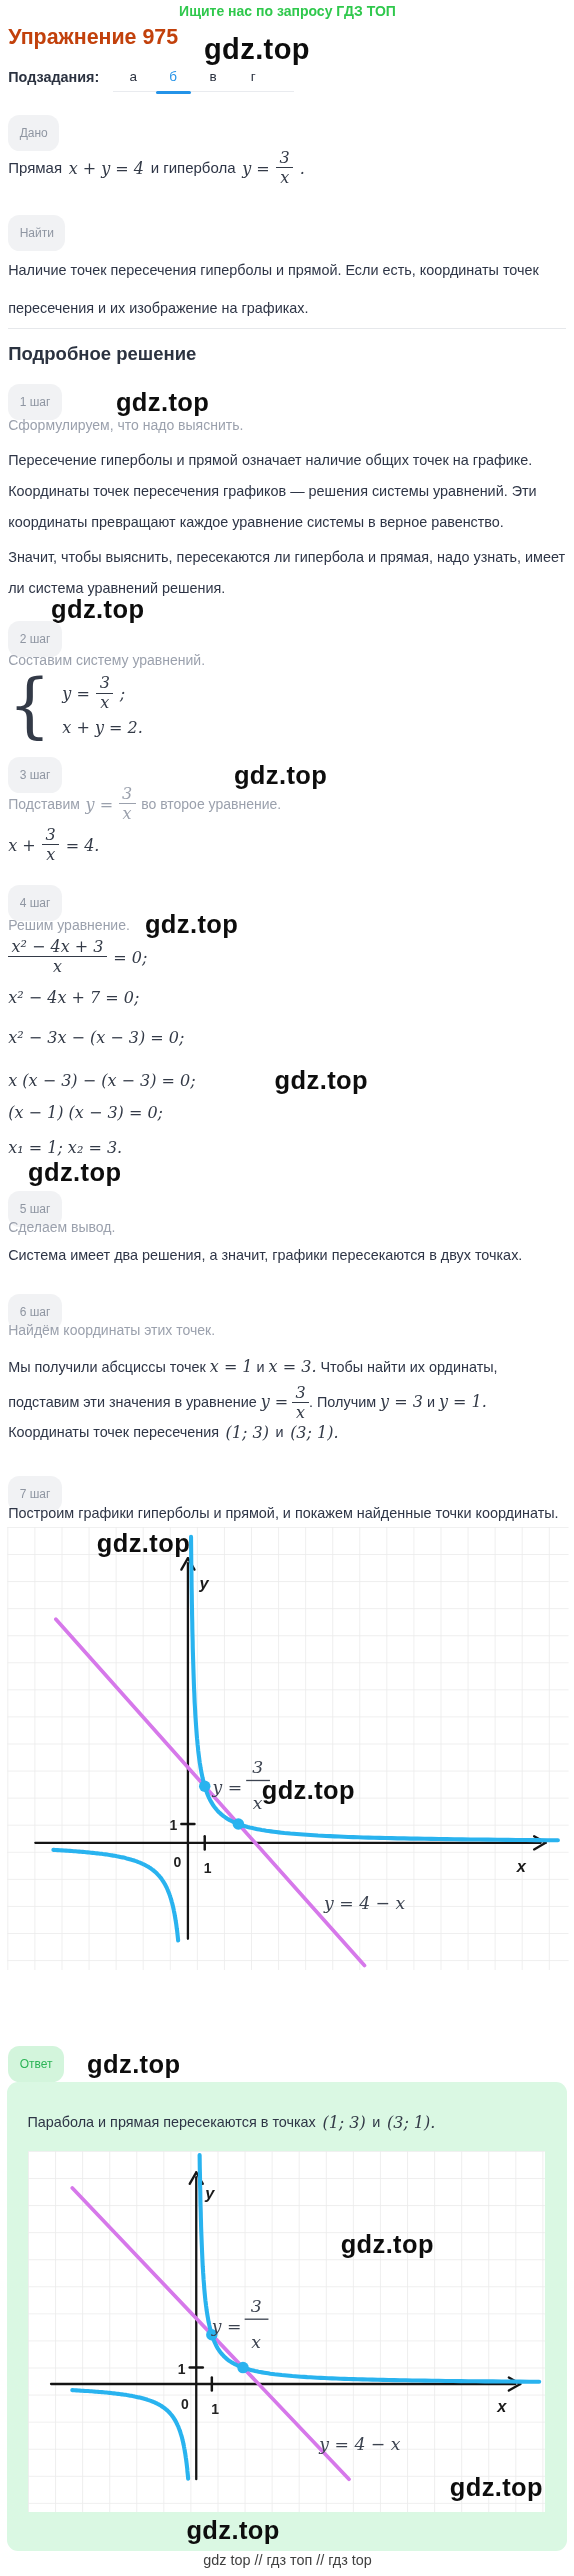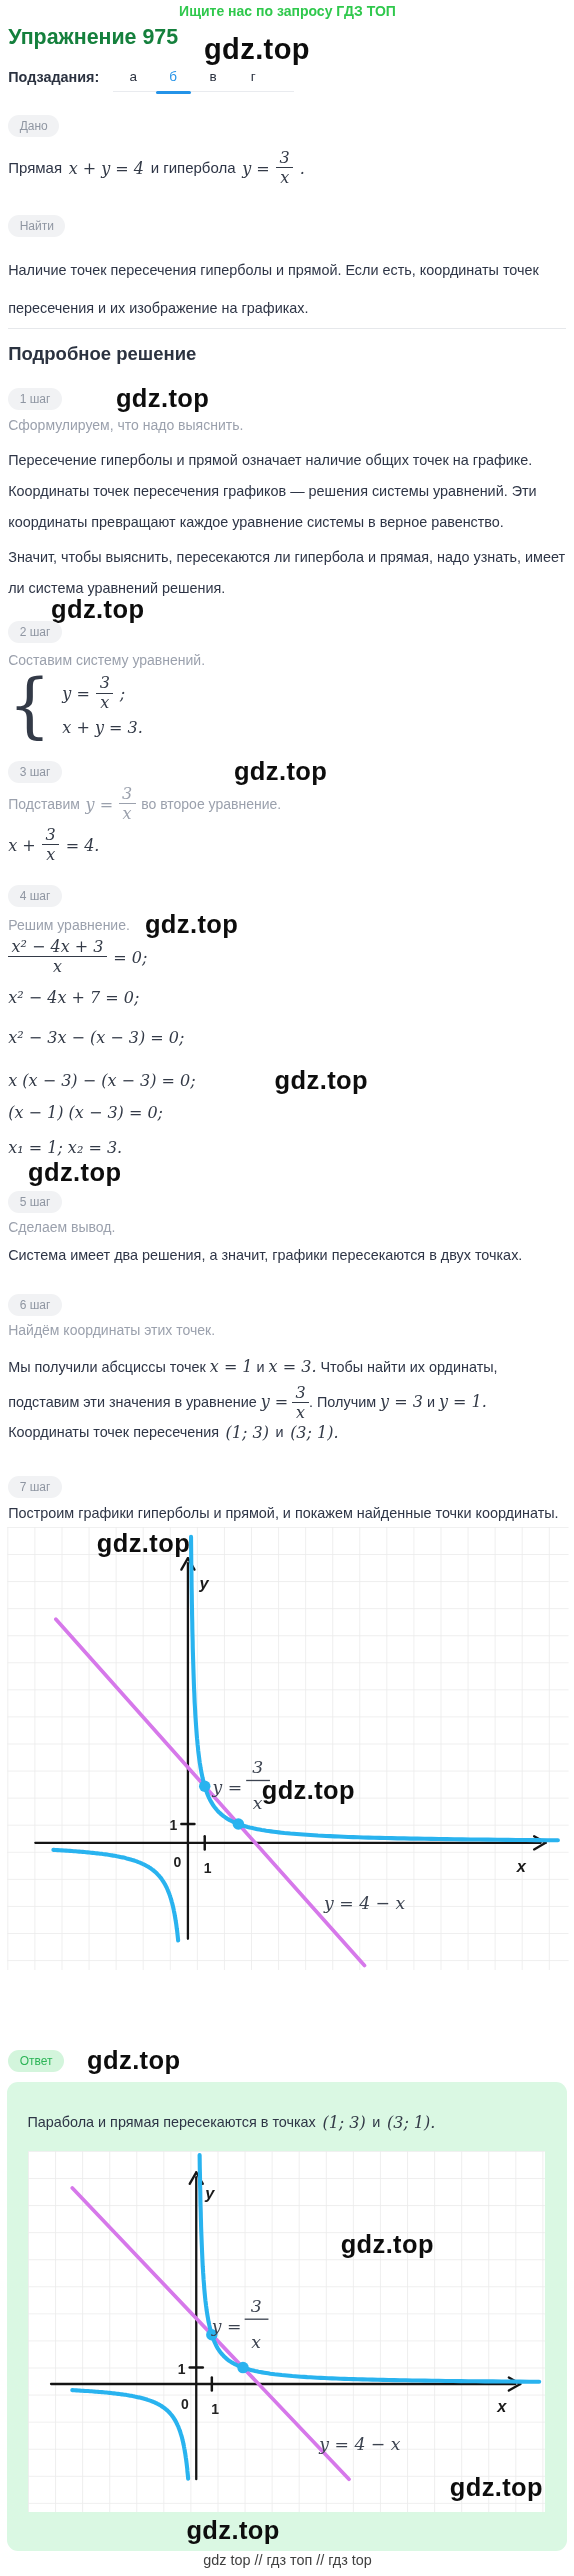--- a/index.html
+++ b/index.html
@@ -3,33 +3,33 @@
 <meta charset="utf-8">
 <style>
   html,body{margin:0;padding:0;background:#fff;}
   #page{position:relative;width:575px;height:2576px;background:#fff;overflow:hidden;
         font-family:"Liberation Sans",sans-serif;color:#2e3546;}
   .abs{position:absolute;left:8.2px;}
   .center{left:0;width:575px;text-align:center;}
   
   .toplink{top:2.5px;font-size:14px;font-weight:600;color:#2fc84c;}
   
-  .title{top:25px;font-size:21.4px;font-weight:700;color:#15803d;}
+  .title{top:25px;font-size:21.4px;font-weight:700;color:#c2410c;}
   .wm{color:#0d0d0d;font-weight:600;font-size:25.5px;letter-spacing:0.4px;white-space:nowrap;}
   .wm1{position:absolute;left:204px;top:33px;font-size:29px;}
   
   .tabsrow{top:69px;display:flex;align-items:flex-start;}
   .tabslabel{font-size:14.4px;font-weight:700;color:#2b3240;width:105px;}
   .tabs{display:flex;border-bottom:1.6px solid #e9ebef;width:181px;padding-bottom:7.4px;}
   .tab{width:40px;text-align:center;font-size:13.5px;color:#2b3240;position:relative;cursor:pointer;}
   .tab.active{color:#2493e8;}
   .tab.active::after{content:"";position:absolute;left:2.5px;right:2.5px;bottom:-10px;height:3.3px;
         background:#2493e8;border-radius:1.6px;}
   
-  .pill{display:inline-flex;align-items:center;height:22px;padding:0 11.5px;border-radius:11.5px;
+  .pill{display:inline-flex;align-items:center;height:36px;padding:0 11.5px;border-radius:11.5px;
         background:#f1f2f4;color:#8f96a2;font-size:12px;white-space:nowrap;}
   .pill.green{background:#d3f5dc;color:#2db457;}
   .row{display:flex;align-items:center;}
   
   .txt{font-size:14.4px;color:#2e3546;line-height:1.5;}
   .gray{font-size:14px;color:#9ba1ad;}
   .math{font-family:"DejaVu Serif",serif;font-style:italic;font-size:16px;color:#333a47;}
   .fr{display:inline-flex;flex-direction:column;align-items:center;vertical-align:middle;
       line-height:1.15;font-family:"DejaVu Serif",serif;font-style:italic;font-size:16px;color:#333a47;}
   .fr .n{padding:0 3.3px;border-bottom:1.3px solid #333a47;}
@@ -114,21 +114,21 @@
     <span>
       <span class="eq">
         <span class="math">y =</span>
         <span class="fr">
           <span class="n">3</span>
           <span class="d">x</span>
         </span>
         <span class="math">;</span>
       </span>
       <span class="eq" style="margin-top:5px;">
-        <span class="math">x + y = 3.</span>
+        <span class="math">x + y = 2.</span>
       </span>
     </span>
   </div>
 
   <div class="abs row" style="top:757px;">
     <span class="pill">3 шаг</span>
     <span class="wm" style="margin-left:172px;">gdz.top</span>
   </div>
   <div class="abs row" style="top:785px;gap:5.7px;">
     <span class="gray">Подставим</span>

